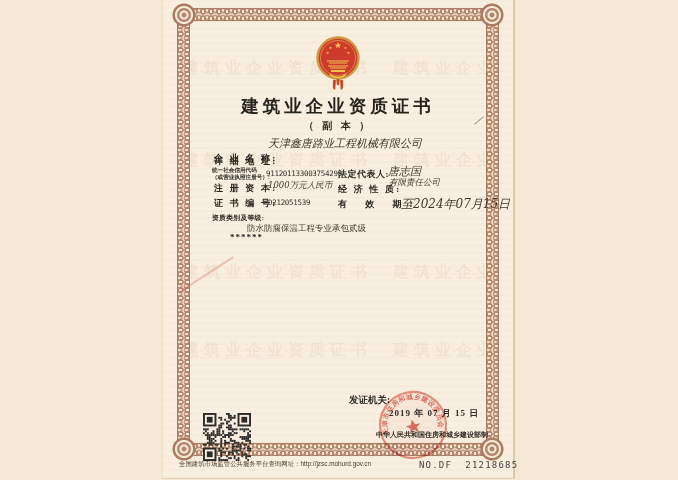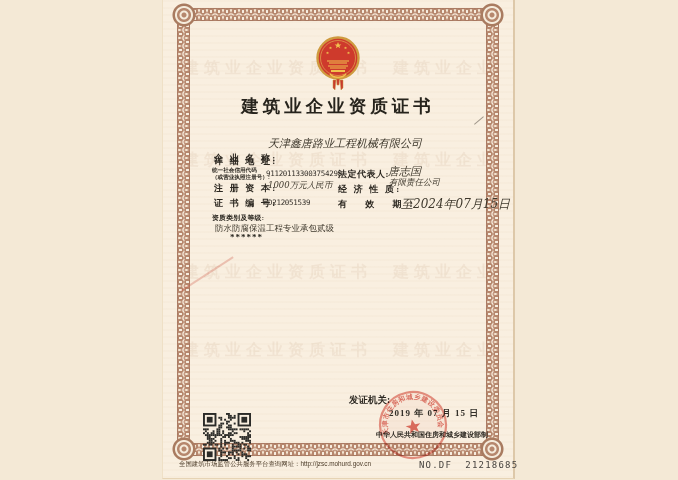--- a/index.html
+++ b/index.html
@@ -102,20 +102,21 @@
       <use href="#star5" transform="translate(33.5,17) scale(1.6)" fill="#f2c24e"></use>
       <path d="M12 25 L34 25 M14 27 L32 27 M13 30 L33 30 M15 32 L31 32" stroke="#f2c24e" stroke-width="1.1" fill="none"></path>
       <path d="M16 34 L30 34 L30 36 L16 36 Z" fill="#f2c24e"></path>
       <path d="M15 38 A 9 6 0 0 0 31 38" fill="none" stroke="#f2c24e" stroke-width="1.4"></path>
       <path d="M18 44 L21 44 L20 54 L18 52 Z" fill="#c8392d" stroke="#cf9a3f" stroke-width="0.5"></path>
       <path d="M25 44 L28 44 L28 52 L26 54 Z" fill="#c8392d" stroke="#cf9a3f" stroke-width="0.5"></path>
       <path d="M21.5 43 L24.5 43 L24 49 L22 49 Z" fill="#c8392d" stroke="#cf9a3f" stroke-width="0.5"></path>
     </svg>
 
     <div class="title">建筑业企业资质证书</div>
+    <div class="subtitle">（ 副 本 ）</div>
 
     <div class="lbl" style="left:51px;top:152px">企 业 名 称:</div>
     <div class="val" style="left:105px;top:136px">天津鑫唐路业工程机械有限公司</div>
 
     <div class="lbl" style="left:51px;top:155px">详 细 地 址:</div>
 
     <div class="tinylbl" style="left:49px;top:167px">统一社会信用代码</div>
     <div class="tinylbl" style="left:49px;top:174px">（或营业执照注册号）:</div>
     <div class="val code" style="left:103px;top:169px">911201133003754298</div>
 
@@ -128,21 +129,21 @@
     <div class="lbl" style="left:175px;top:183px">经 济 性 质:</div>
     <div class="val" style="left:226px;top:177px;font-size:8.5px">有限责任公司</div>
 
     <div class="lbl" style="left:51px;top:197px">证 书 编 号:</div>
     <div class="val code" style="left:105px;top:198px">D212051539</div>
 
     <div class="lbl" style="left:175px;top:198px;letter-spacing:8px">有  效  期:</div>
     <div class="val" style="left:238px;top:196px;font-size:12px">至2024年07月15日</div>
 
     <div class="grade-lbl" style="left:49px;top:213px">资质类别及等级:</div>
-    <div class="val" style="left:52px;top:223px;font-size:8.5px;font-style:normal">防水防腐保温工程专业承包贰级</div>
+    <div class="val" style="left:84px;top:223px;font-size:8.5px;font-style:normal">防水防腐保温工程专业承包贰级</div>
     <div class="stars" style="left:67px;top:232px">******</div>
 
     <div class="issue-lbl">发证机关:</div>
     <div class="issue-date">2019 年 07 月 15 日</div>
     <div class="ministry">中华人民共和国住房和城乡建设部制</div>
 
     <svg class="seal" width="80" height="80" viewBox="0 0 80 80">
       <defs>
         <path id="sealArc" d="M 15.2 46 A 25.6 25.6 0 1 1 64.8 46" fill="none"></path>
       </defs>

